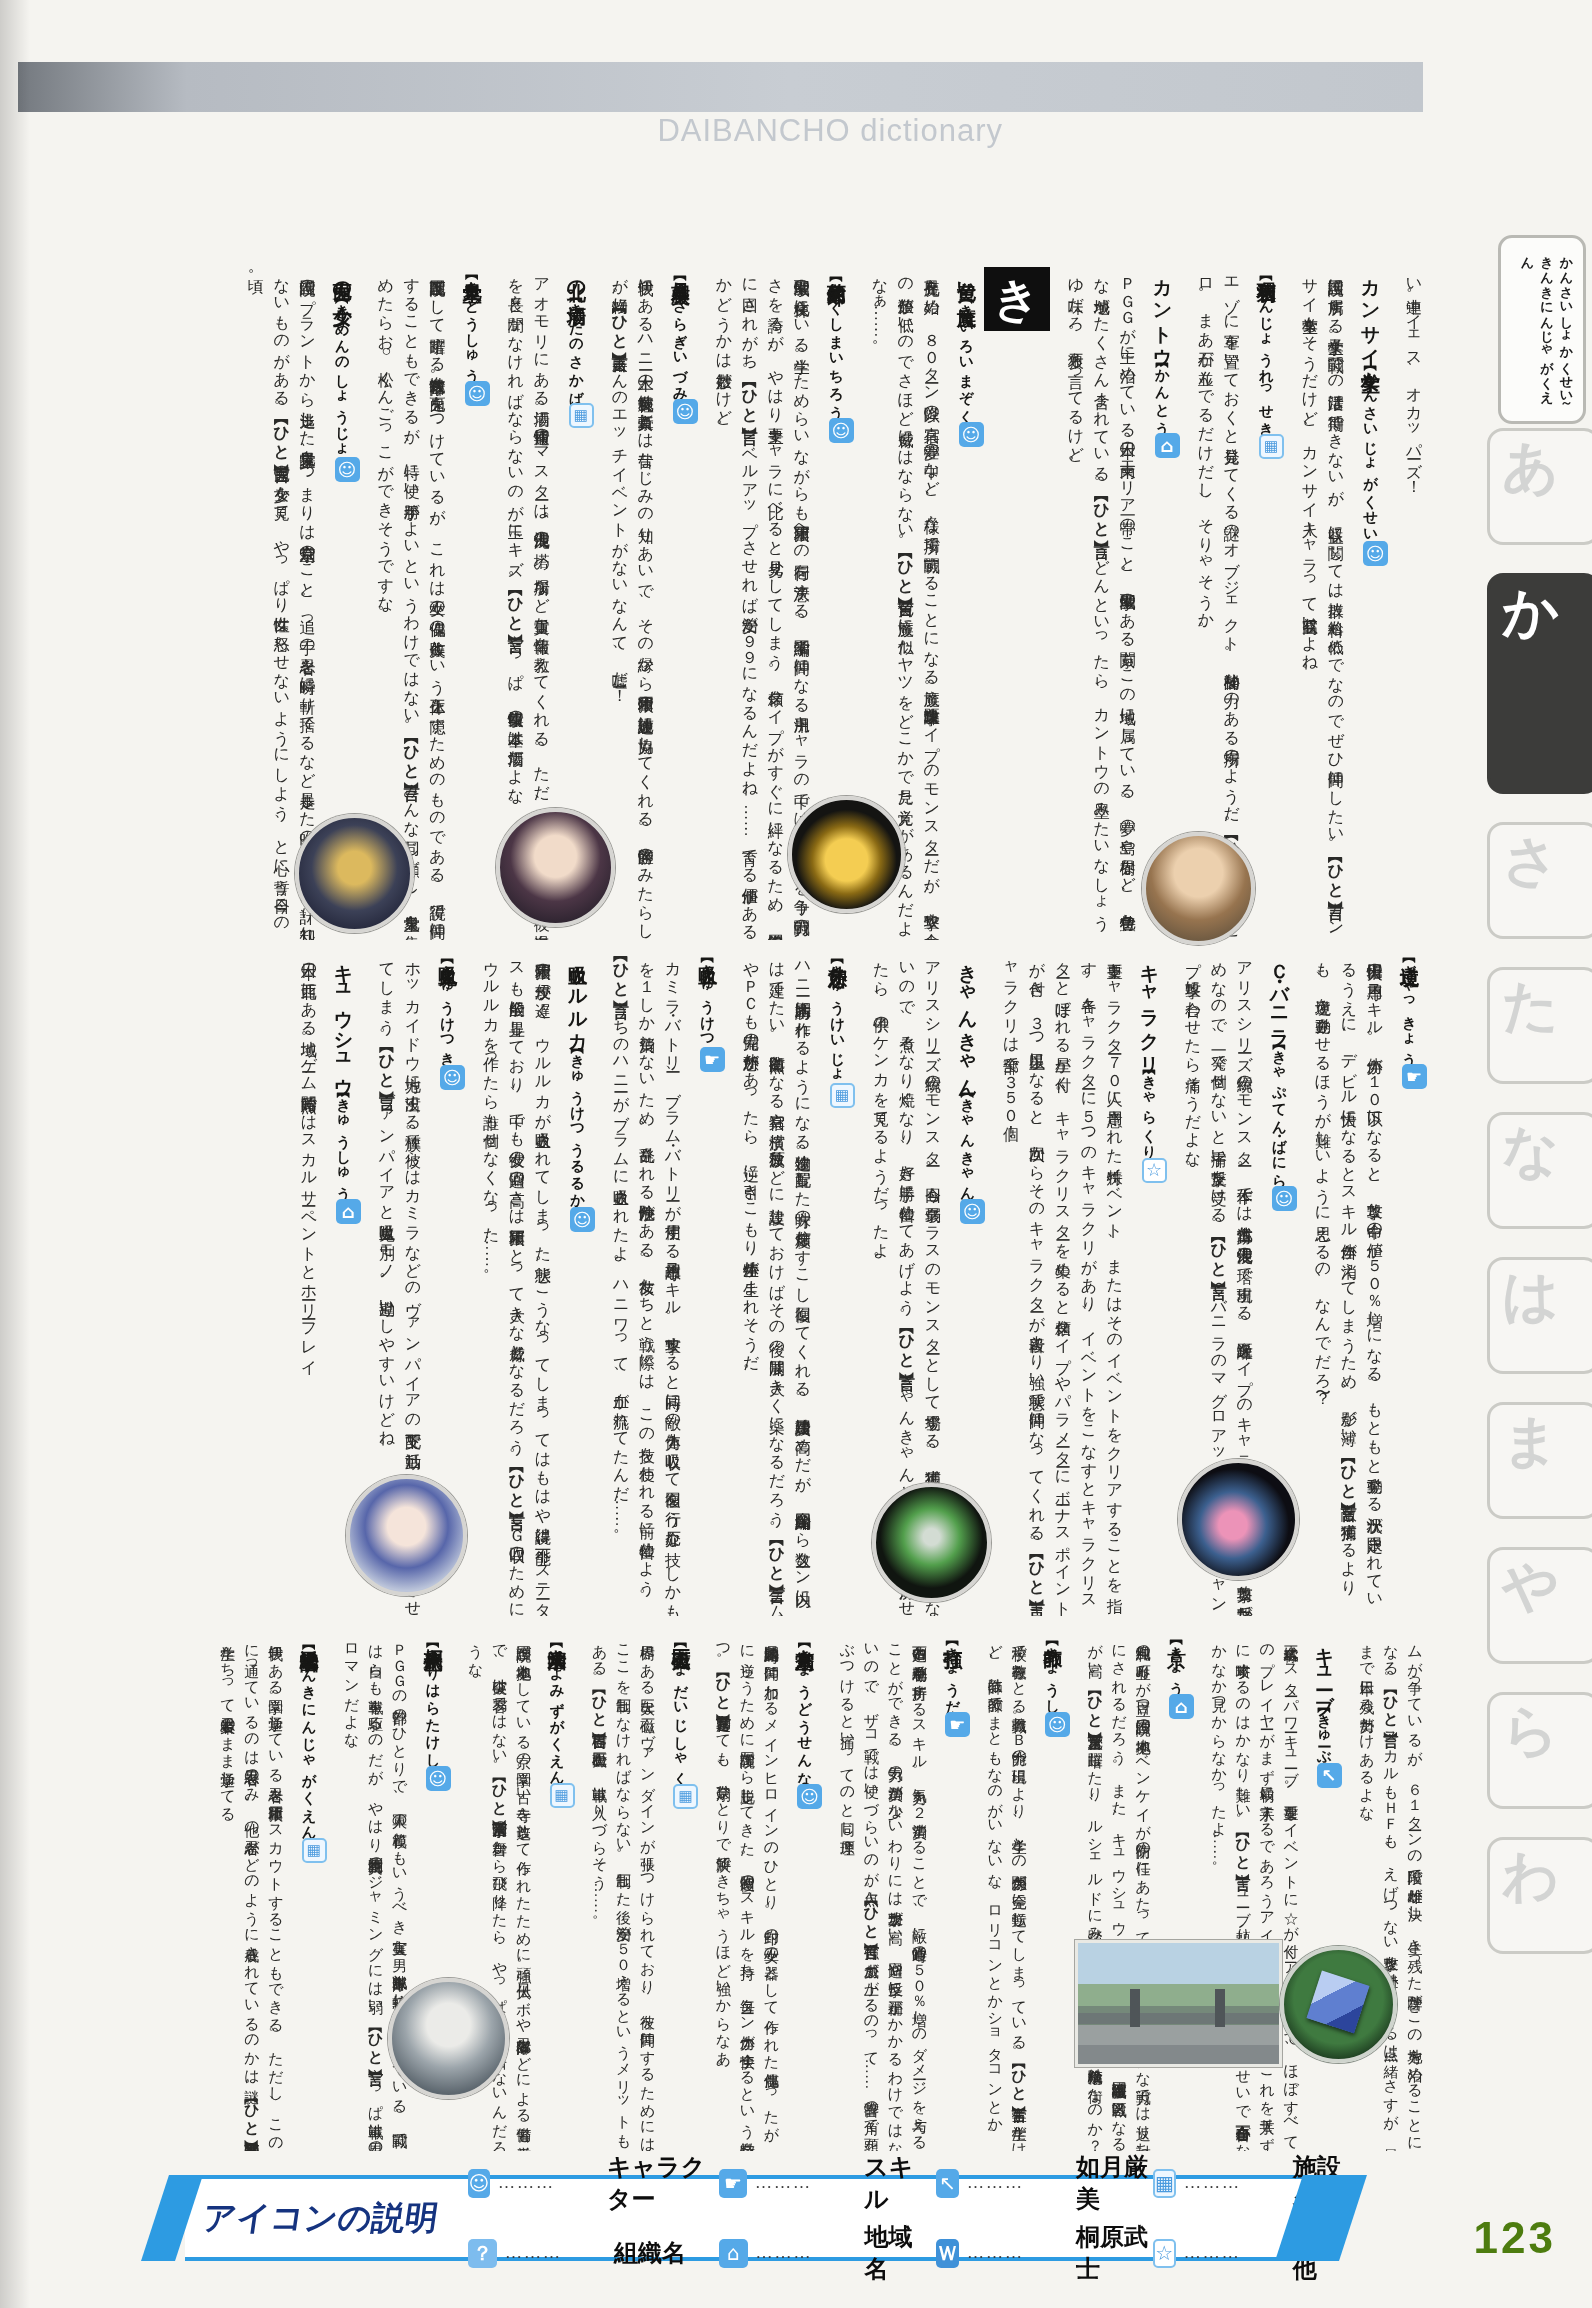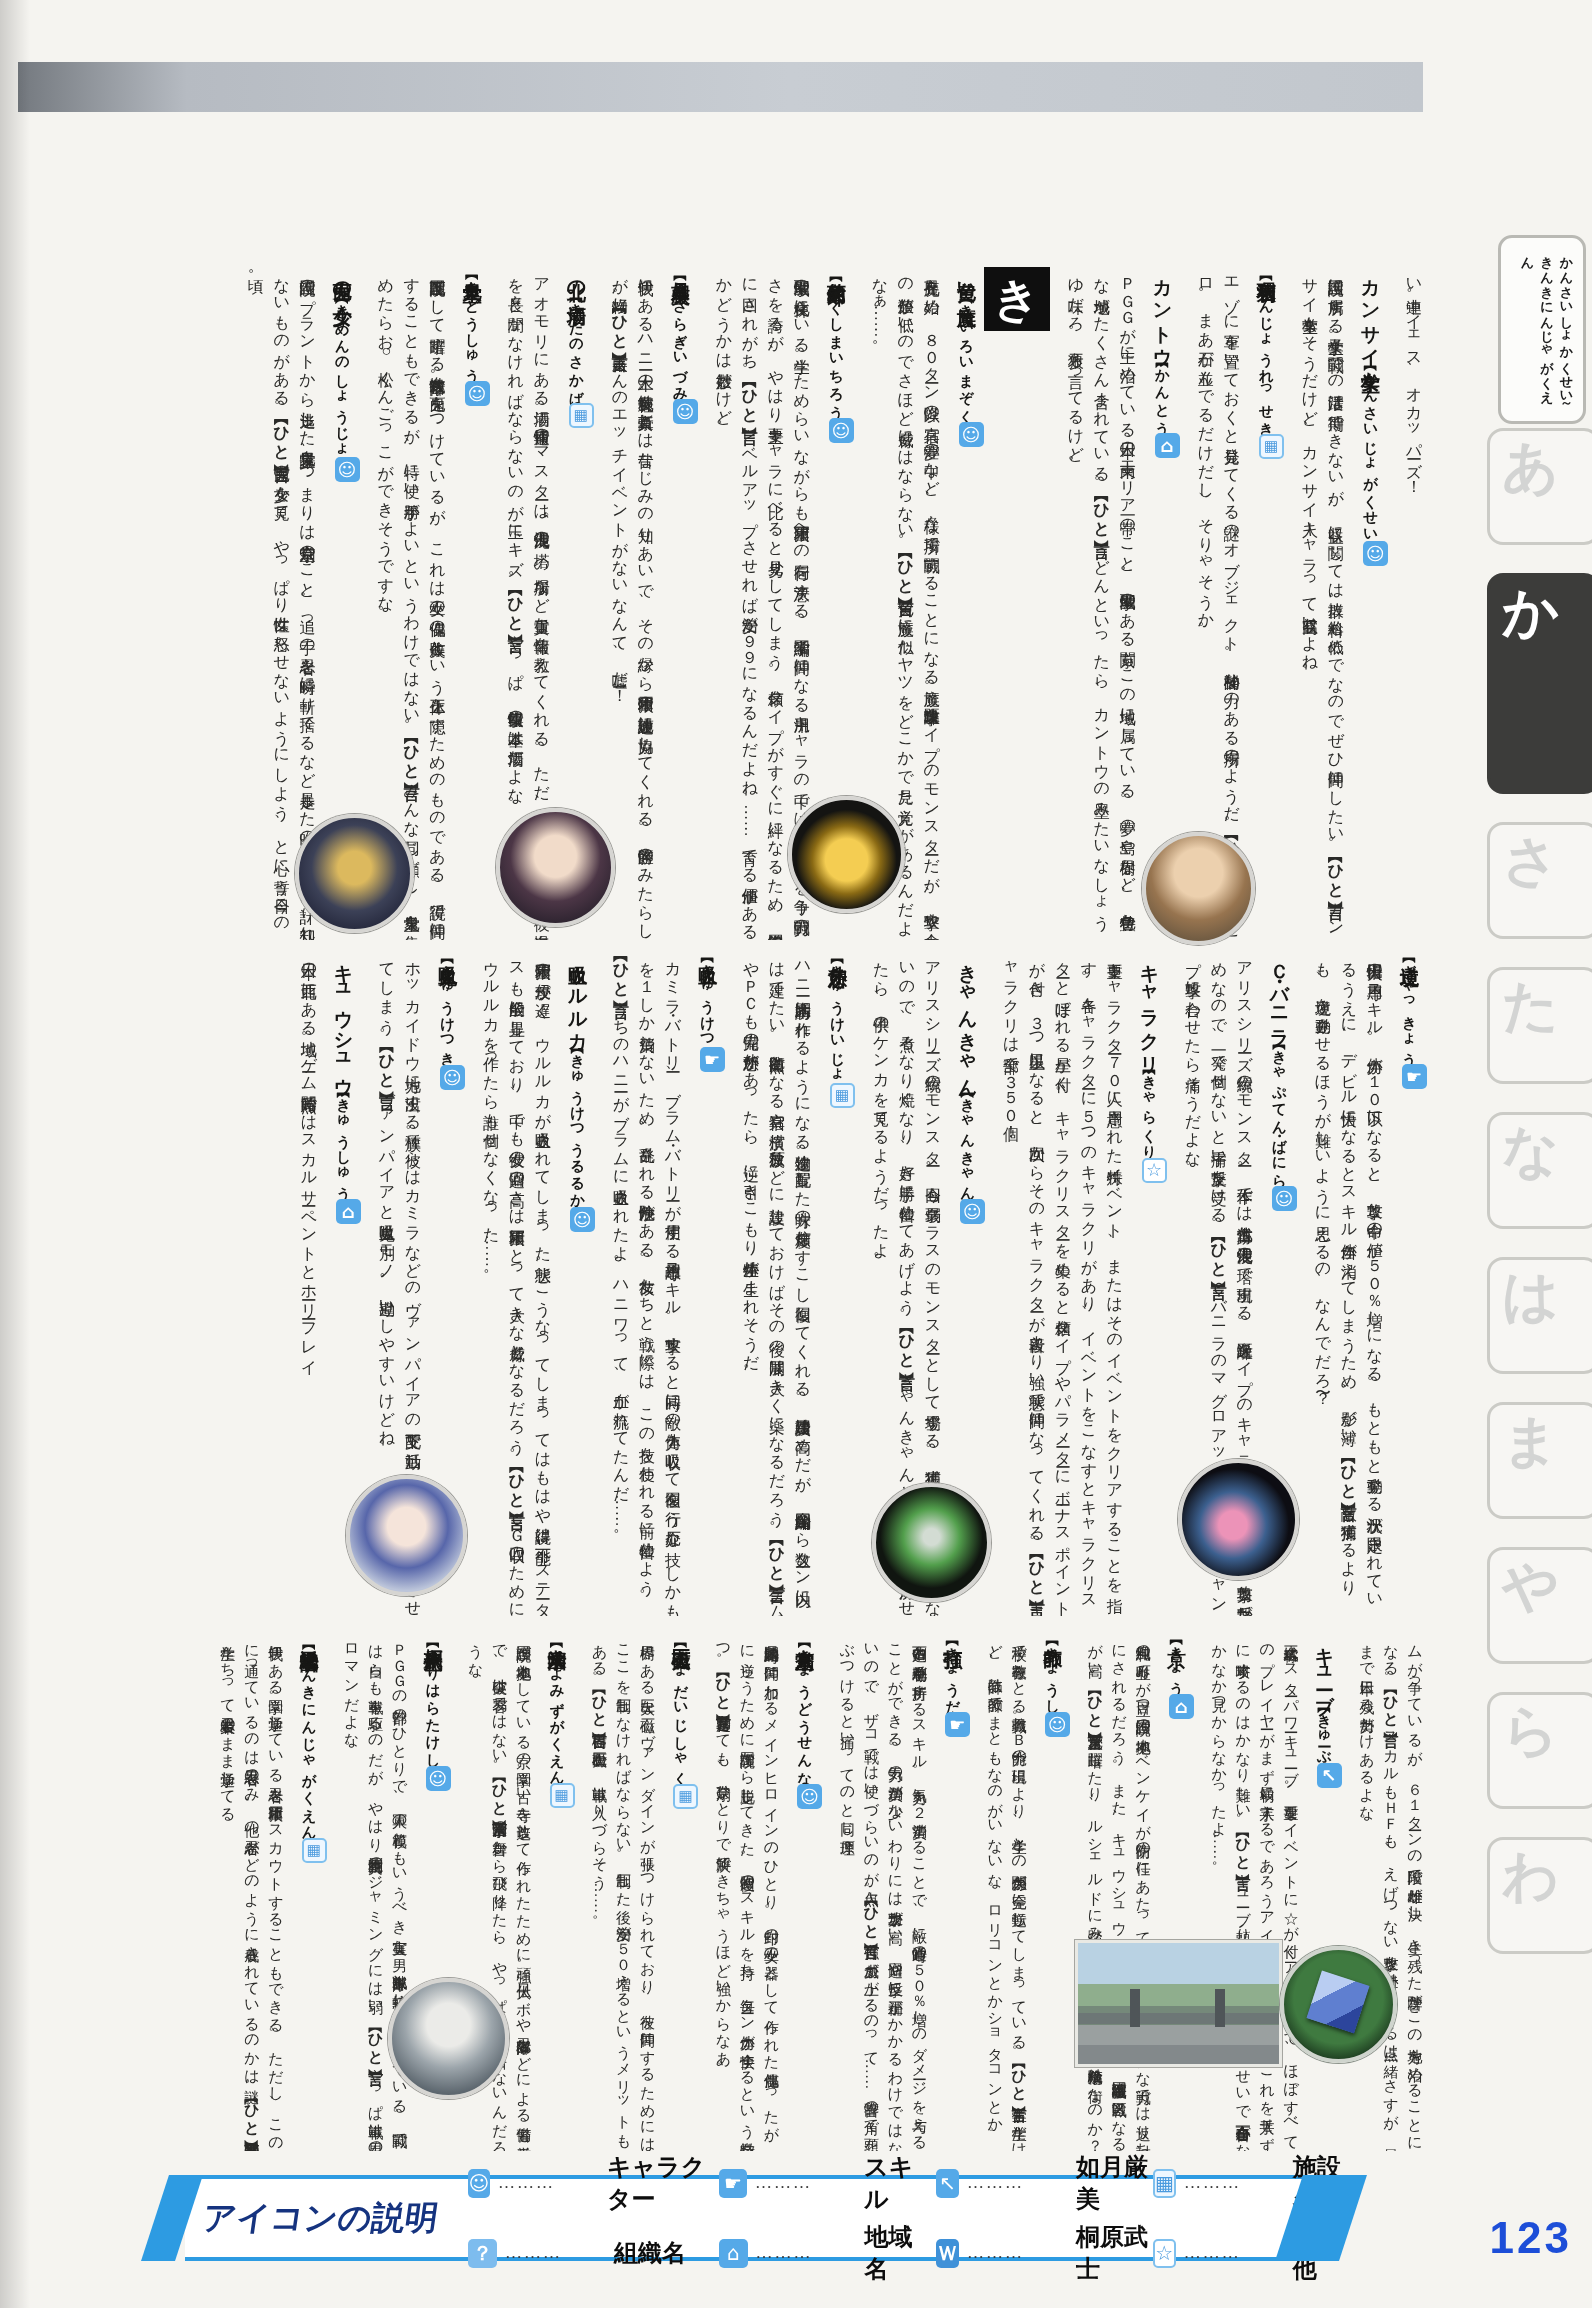--- a/index.html
+++ b/index.html
@@ -92,29 +92,30 @@
   .legend-title{font-family:"Liberation Sans",sans-serif;font-weight:bold;font-size:33px;color:#15337f;
         transform:skewX(-8deg);padding:0 24px 0 18px;white-space:nowrap;}
   .legend-grid{display:grid;grid-template-columns:251px 217px 217px 195px;row-gap:6px;align-items:center;
         padding-left:6px;}
   .legend-item{display:flex;align-items:center;gap:8px;}
   .legend-item .icon{width:29px;height:29px;line-height:29px;font-size:20px;margin:0;}
   .legend-item .icon.ic-facility,.legend-item .icon.ic-other{line-height:24px;}
   .dots{font-size:17px;color:#3a3a3a;letter-spacing:2px;}
   .llabel{font-family:"Liberation Sans",sans-serif;font-weight:bold;font-size:24px;color:#0d0d0d;margin-left:44px;}
 
-  .pagenum{position:absolute;right:20px;top:2213px;font-family:"Liberation Sans",sans-serif;
-        font-weight:bold;font-size:44px;letter-spacing:3px;color:#1d4ed8;}
+  .pagenum{position:absolute;right:36px;top:2213px;font-family:"Liberation Sans",sans-serif;
+        font-weight:bold;font-size:44px;letter-spacing:3px;color:#4d7c0f;}
 </style>
 </head>
 <body>
 
 <div class="page">
 
   <div class="topbar"></div>
+  <div class="dict-title">DAIBANCHO dictionary</div>
 
   <div class="range-label">
     <span>かんさいしょかくせい～</span>
     <span>きんきにんじゃがくえん</span>
   </div>
   <div class="index">
       <div class="tab">あ</div>
       <div class="tab active">か</div>
       <div class="tab">さ</div>
       <div class="tab">た</div>

